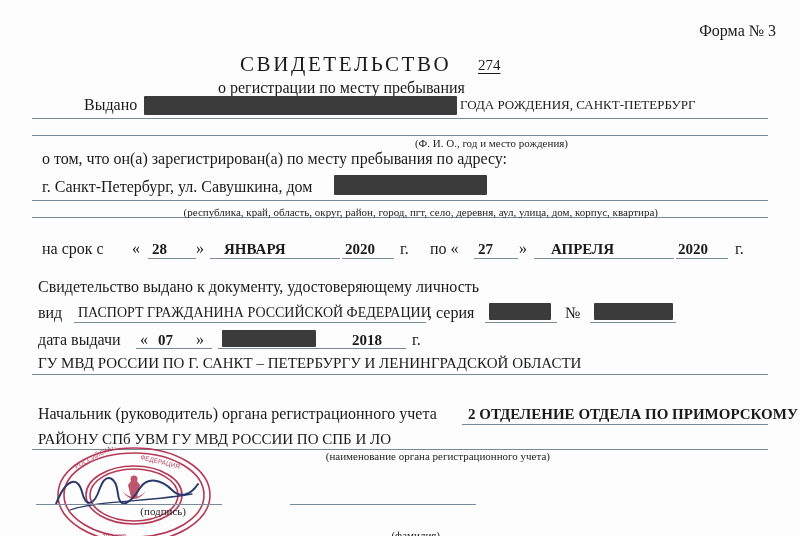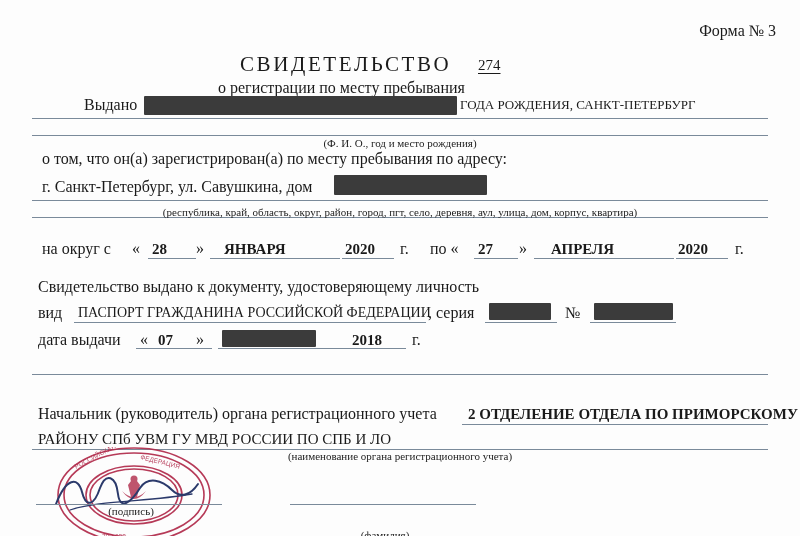--- a/index.html
+++ b/index.html
@@ -47,21 +47,21 @@
 
   
   .rule {
     border-bottom: 1px solid #7a8a9a;
     height: 0;
   }
 
   .lbl { font-size: 16px; }
   .small-cap {
     font-size: 11px;
-    text-align: center;
+    text-align: right;
     color: #222;
   }
 
   
   .redact {
     background: #3b3b3b;
     border-radius: 1px;
   }
   .bold-val {
     font-weight: bold;
@@ -100,21 +100,21 @@
   <div class="abs small-cap" style="left:232px; top:137px; width:336px;">(Ф. И. О., год и место рождения)</div>
 
   <div class="abs t lbl" style="left:42px; top:150px;">о том, что он(а) зарегистрирован(а) по месту пребывания по адресу:</div>
 
   <div class="abs t" style="left:42px; top:178px; font-size:16px;">г. Санкт-Петербург, ул. Савушкина, дом</div>
   <div class="abs redact" style="left:334px; top:175px; width:153px; height:20px;"></div>
   <div class="abs rule" style="left:32px; top:200px; width:736px;"></div>
   <div class="abs rule" style="left:32px; top:217px; width:736px;"></div>
   <div class="abs small-cap" style="left:142px; top:206px; width:516px;">(республика, край, область, округ, район, город, пгт, село, деревня, аул, улица, дом, корпус, квартира)</div>
 
-  <div class="abs t lbl" style="left:42px; top:240px;">на округ с</div>
+  <div class="abs t lbl" style="left:42px; top:240px;">на срок с</div>
   <div class="abs t lbl" style="left:132px; top:240px;">«</div>
   <div class="abs t bold-val" style="left:152px; top:241px;">28</div>
   <div class="abs t lbl" style="left:196px; top:240px;">»</div>
   <div class="abs t bold-val" style="left:224px; top:241px;">ЯНВАРЯ</div>
   <div class="abs t bold-val" style="left:345px; top:241px;">2020</div>
   <div class="abs t lbl" style="left:400px; top:240px;">г.</div>
   <div class="abs t lbl" style="left:430px; top:240px;text-align:right;">по «</div>
   <div class="abs t bold-val" style="left:478px; top:241px;">27</div>
   <div class="abs t lbl" style="left:519px; top:240px;">»</div>
   <div class="abs t bold-val" style="left:551px; top:241px;">АПРЕЛЯ</div>
@@ -143,20 +143,21 @@
   <div class="abs t lbl" style="left:38px; top:331px;">дата выдачи</div>
   <div class="abs t lbl" style="left:140px; top:331px;">«</div>
   <div class="abs t bold-val" style="left:158px; top:332px;">07</div>
   <div class="abs t lbl" style="left:196px; top:331px;">»</div>
   <div class="abs redact" style="left:222px; top:330px; width:94px; height:17px;"></div>
   <div class="abs t bold-val" style="left:352px; top:332px;">2018</div>
   <div class="abs t lbl" style="left:412px; top:331px;">г.</div>
   <div class="abs rule" style="left:136px; top:348px; width:76px;"></div>
   <div class="abs rule" style="left:218px; top:348px; width:188px;"></div>
 
+  <div class="abs t" style="left:38px; top:355px; font-size:15px;">ГУ  МВД  РОССИИ  ПО  Г. САНКТ – ПЕТЕРБУРГУ  И  ЛЕНИНГРАДСКОЙ ОБЛАСТИ</div>
   <div class="abs rule" style="left:32px; top:374px; width:736px;"></div>
 
   <div class="abs t lbl" style="left:38px; top:405px;">Начальник (руководитель) органа регистрационного учета</div>
   <div class="abs t" style="left:468px; top:406px; font-size:15px;font-weight:bold;">2 ОТДЕЛЕНИЕ ОТДЕЛА  ПО ПРИМОРСКОМУ</div>
   <div class="abs rule" style="left:462px; top:424px; width:306px;"></div>
   <div class="abs t" style="left:38px; top:431px; font-size:15px;">РАЙОНУ СПб УВМ  ГУ  МВД  РОССИИ  ПО СПБ  И  ЛО</div>
   <div class="abs rule" style="left:32px; top:449px; width:736px;"></div>
   <div class="abs small-cap" style="left:250px; top:450px; width:300px;">(наименование органа регистрационного учета)</div>
 
   <div class="abs stamp">

